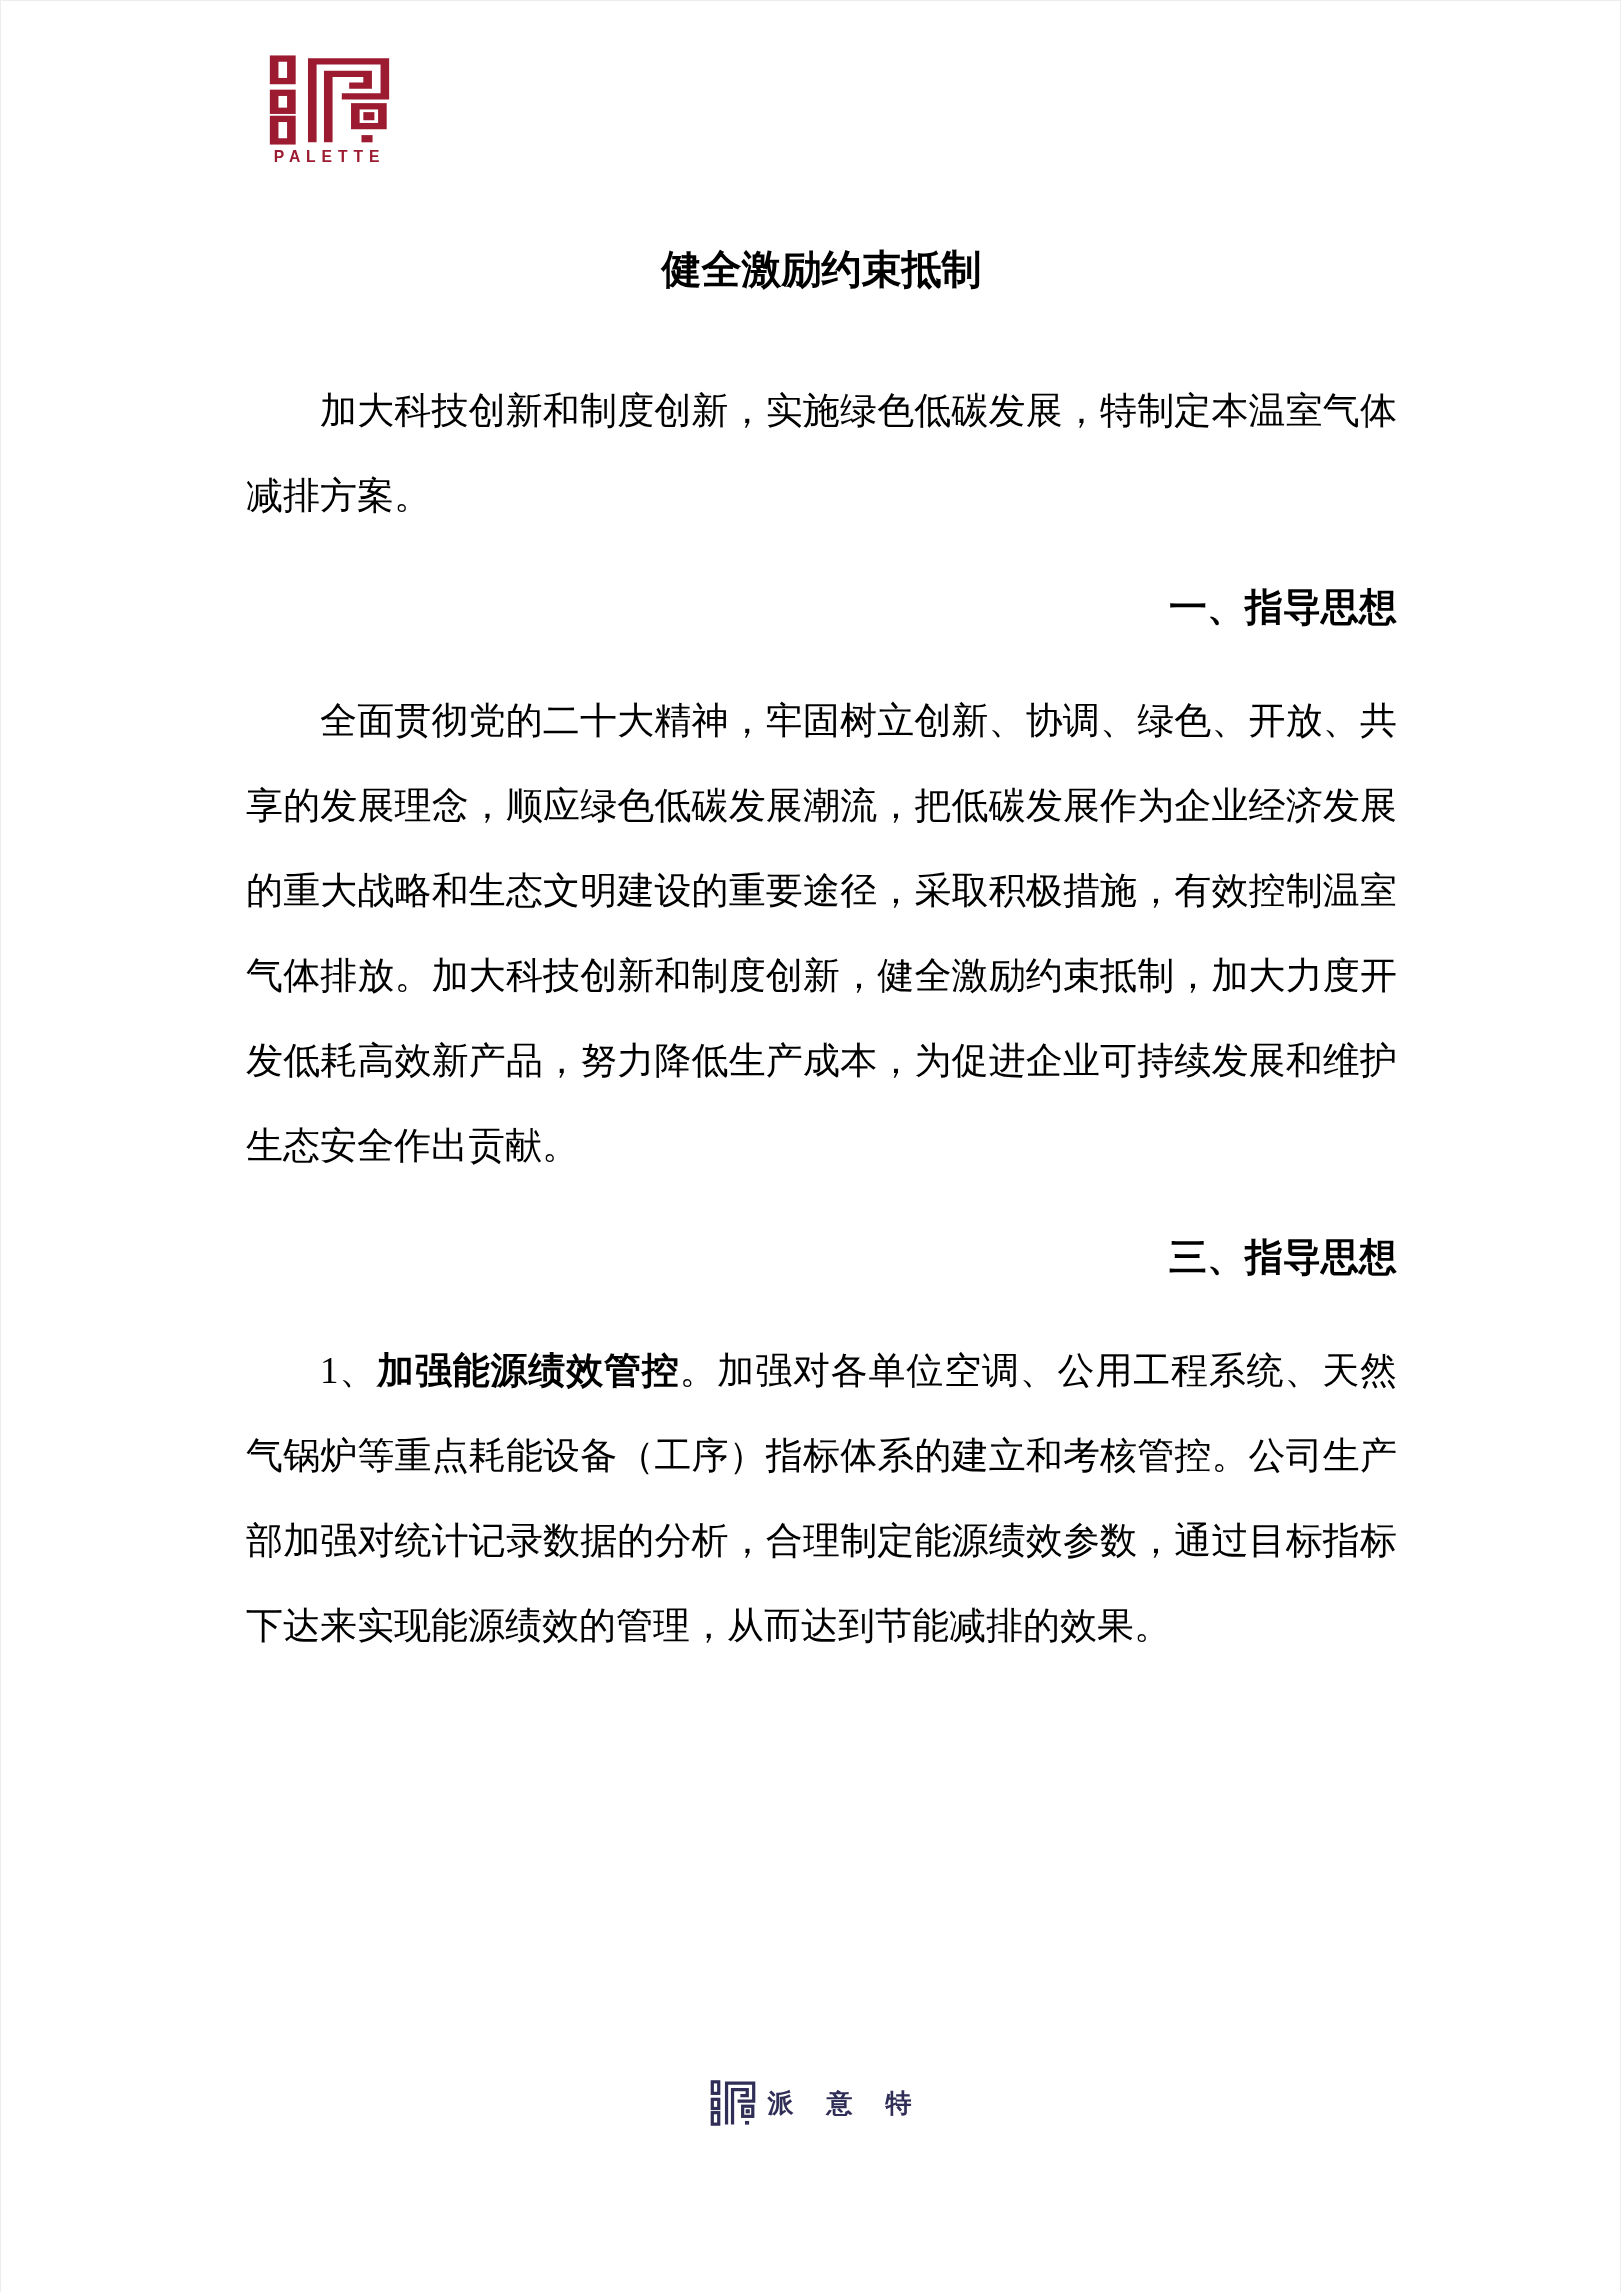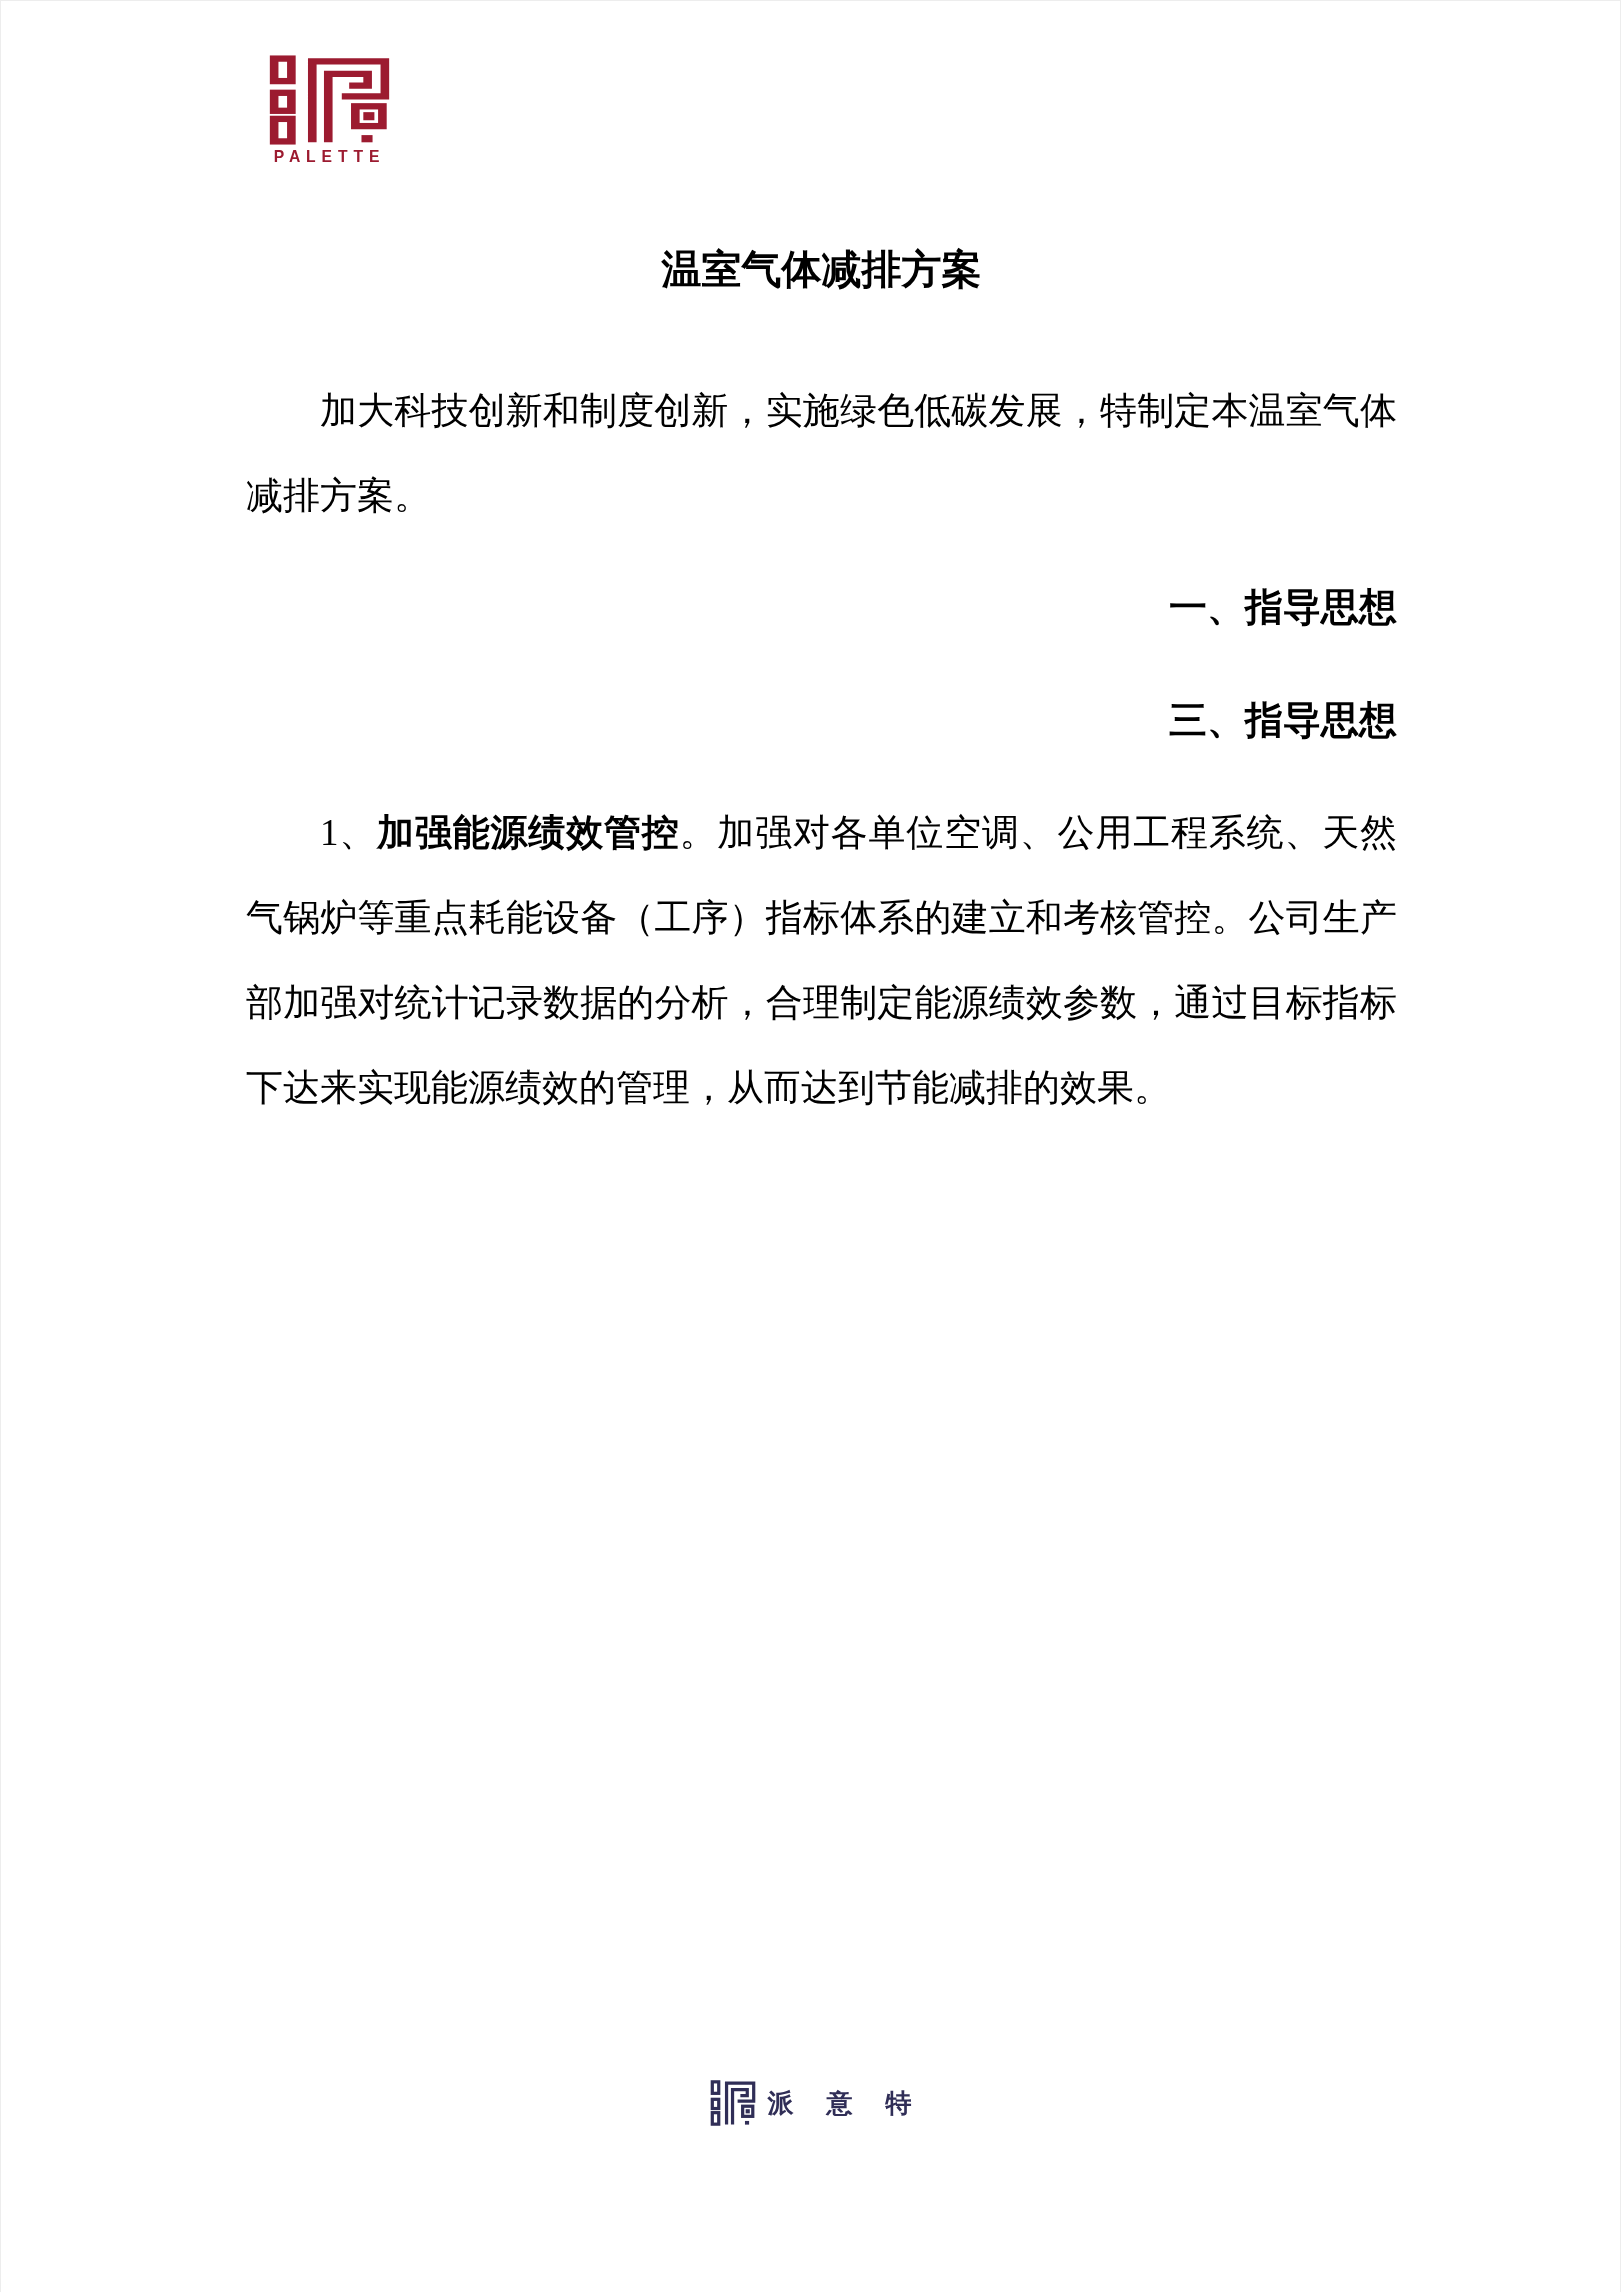--- a/index.html
+++ b/index.html
@@ -113,25 +113,26 @@
           <rect x="71" y="57" width="22" height="22"></rect>
           <rect x="77.5" y="63.5" width="9" height="9" fill="currentColor" stroke="none"></rect>
           <rect x="76" y="89" width="9" height="8" fill="currentColor" stroke="none"></rect>
         </g>
       </defs>
       <use href="#palette-mark"></use>
     </svg>
     <span class="brand-en">PALETTE</span>
   </div>
 
-  <h1 class="doc-title">温室气体减排方案</h1>
+  <h1 class="doc-title">健全激励约束抵制</h1>
 
   <p class="body-para intro-para">加大科技创新和制度创新，实施绿色低碳发展，特制定本温室气体减排方案。</p>
 
   <h2 class="sec-heading">一、指导思想</h2>
+  <p class="body-para">全面贯彻党的二十大精神，牢固树立创新、协调、绿色、开放、共享的发展理念，顺应绿色低碳发展潮流，把低碳发展作为企业经济发展的重大战略和生态文明建设的重要途径，采取积极措施，有效控制温室气体排放。加大科技创新和制度创新，健全激励约束抵制，加大力度开发低耗高效新产品，努力降低生产成本，为促进企业可持续发展和维护生态安全作出贡献。</p>
 
 
   <h2 class="sec-heading">三、指导思想</h2>
   <p class="body-para"><span>1、</span><span class="bold-lead">加强能源绩效管控</span><span>。加强对各单位空调、公用工程系统、天然气锅炉等重点耗能设备（工序）指标体系的建立和考核管控。公司生产部加强对统计记录数据的分析，合理制定能源绩效参数，通过目标指标下达来实现能源绩效的管理，从而达到节能减排的效果。</span></p>
 
   <div class="page-footer">
     <svg viewBox="0 0 100 100">
       <use href="#palette-mark"></use>
     </svg>
     <span class="brand-cn">派意特</span>

